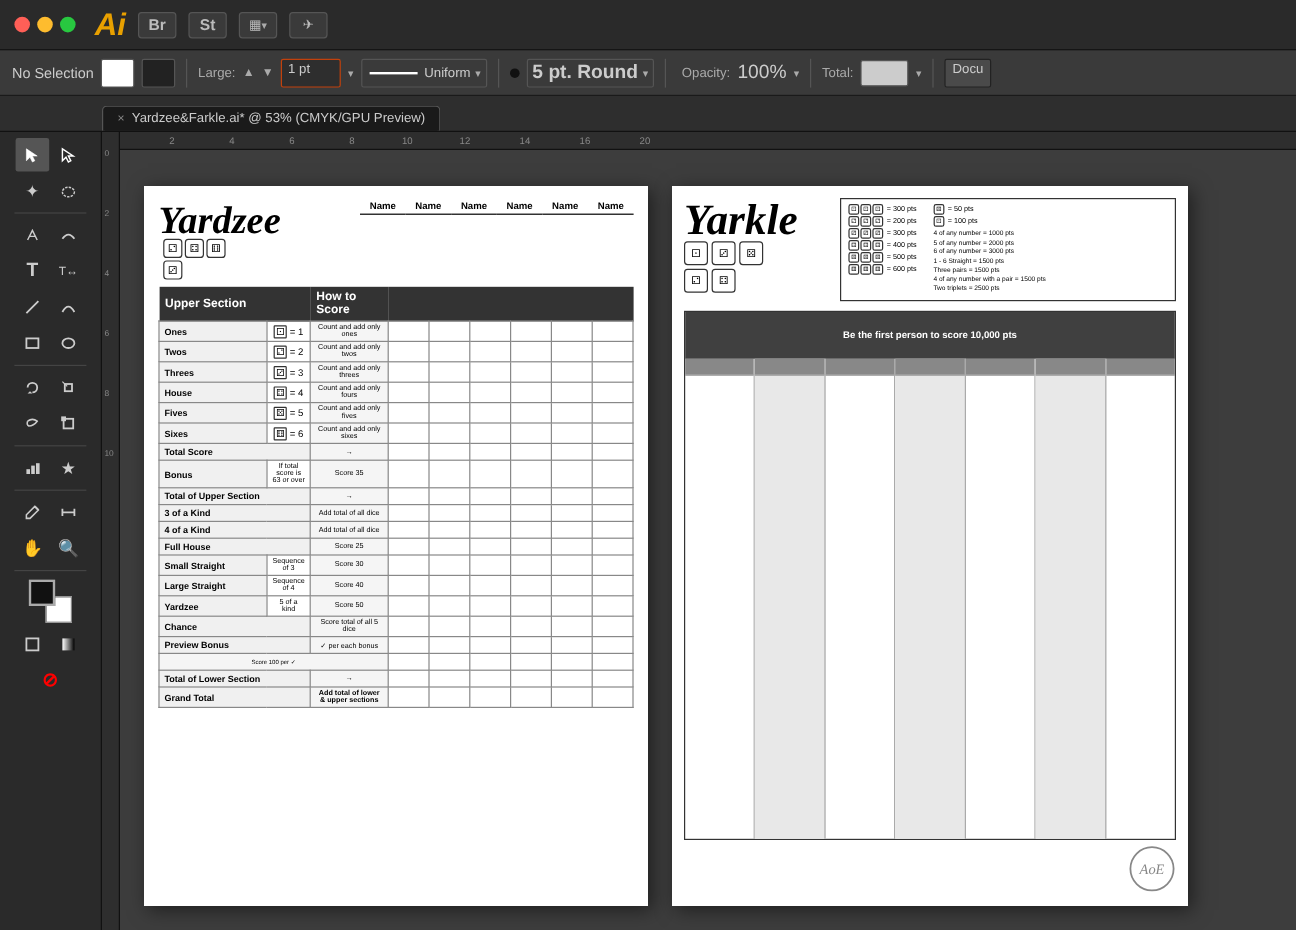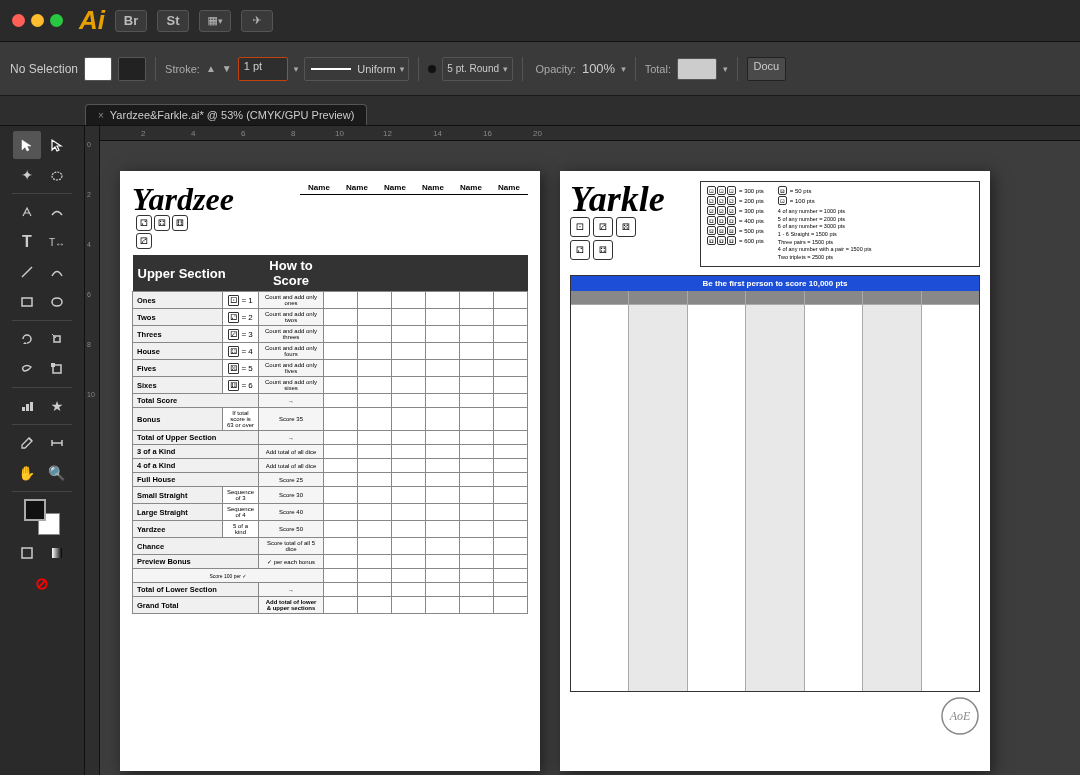--- a/index.html
+++ b/index.html
@@ -38,21 +38,21 @@
       width: 32px; height: 22px; background: #3a3a3a;
       border-radius: 3px; display: flex; align-items: center;
       justify-content: center; font-size: 11px; color: #bbb;
       border: 1px solid #555;
     }
     .tb-icon-br { font-size: 13px; font-weight: bold; color: #bbb; }
     .tb-icon-st { font-size: 13px; font-weight: bold; color: #bbb; }
 
     
     #toolbar {
-      height: 54px;
+      height: 38px;
       background: #3a3a3a;
       display: flex;
       align-items: center;
       padding: 0 10px;
       gap: 6px;
       border-bottom: 1px solid #1a1a1a;
       font-size: 12px;
     }
     .toolbar-swatch {
       width: 28px; height: 24px; background: #fff;
@@ -75,21 +75,21 @@
     }
     .stroke-line {
       width: 40px; height: 2px; background: #fff;
       margin: 0 2px;
     }
     .dropdown-arrow { font-size: 9px; color: #aaa; }
     .divider-v {
       width: 1px; height: 24px; background: #555; margin: 0 3px;
     }
     .opacity-label { color: #aaa; font-size: 11px; margin-left: 4px; }
-    .opacity-val { font-size: 13px; color: #ccc; }
+    .opacity-val { font-size: 16px; color: #ccc; }
     .style-label { color: #aaa; font-size: 11px; }
     .no-sel { font-size: 12px; color: #ccc; }
     .docu-btn {
       background: #4a4a4a; border: 1px solid #222;
       color: #ccc; padding: 2px 6px; height: 24px;
       font-size: 11px; border-radius: 2px;
     }
 
     
     #tabbar {
@@ -250,23 +250,23 @@
     .score-table {
       width: 100%;
       border-collapse: collapse;
       font-size: 7px;
     }
     .score-table th {
       background: #333;
       color: #fff;
       padding: 3px 5px;
       text-align: left;
-      font-size: 13px;
-    }
-    .score-table th.right { text-align: center; }
+      font-size: 10px;
+    }
+    .score-table th.right { }
     .score-table td {
       border: 0.5px solid #888;
       padding: 2px 4px;
       height: 14px;
     }
     .score-table td.label-cell {
       font-weight: bold; font-size: 7.5px;
       background: #f0f0f0; width: 90px;
     }
     .score-table td.how-cell {
@@ -332,24 +332,24 @@
       border-radius: 2px;
       display: flex; align-items: center; justify-content: center;
       font-size: 5px; background: #fff;
     }
     .scoring-text { font-size: 6px; }
     .yarkle-grid {
       border: 1.5px solid #333;
       margin-top: 6px;
     }
     .yarkle-grid-header {
-      background: #1d4ed8;
+      background: #404040;
       color: #fff;
       text-align: center;
-      padding: 3px;
+      padding: 15px;
       font-size: 8px;
       font-weight: bold;
     }
     .yarkle-grid-body {
       display: flex;
     }
     .yarkle-col {
       flex: 1;
       border-right: 1px solid #aaa;
       min-height: 400px;
@@ -390,36 +390,36 @@
   <div class="tb-icon">
     <span>✈</span>
   </div>
 </div>
 
 <div id="toolbar">
   <span class="no-sel">No Selection</span>
   <div class="toolbar-swatch"></div>
   <div class="toolbar-swatch toolbar-swatch-dark"></div>
   <div class="divider-v"></div>
-  <span class="toolbar-label">Stroke:</span>
+  <span class="toolbar-label">Large:</span>
   <span style="font-size:10px;color:#aaa;">▲</span>
   <span style="font-size:10px;color:#aaa;">▼</span>
   <div class="toolbar-input">
     <span style="font-size:11px;color:#ccc;">1 pt</span>
   </div>
   <span class="dropdown-arrow">▾</span>
   <div class="toolbar-select">
     <div class="stroke-line"></div>
     <span style="font-size:11px;color:#ccc;">Uniform</span>
     <span class="dropdown-arrow">▾</span>
   </div>
   <div class="divider-v"></div>
   <span style="width:8px;height:8px;background:#111;border-radius:50%;display:inline-block;"></span>
   <div class="toolbar-select">
-    <span style="font-size:10px;color:#ccc;">5 pt. Round</span>
+    <span style="font-size:16px;color:#ccc;font-weight:bold;">5 pt. Round</span>
     <span class="dropdown-arrow">▾</span>
   </div>
   <div class="divider-v"></div>
   <span class="opacity-label">Opacity:</span>
   <span class="opacity-val">100%</span>
   <span class="dropdown-arrow">▾</span>
   <div class="divider-v"></div>
   <span class="style-label">Total:</span>
   <div class="toolbar-swatch" style="width:40px;height:22px;background:#ccc;"></div>
   <span class="dropdown-arrow">▾</span>

